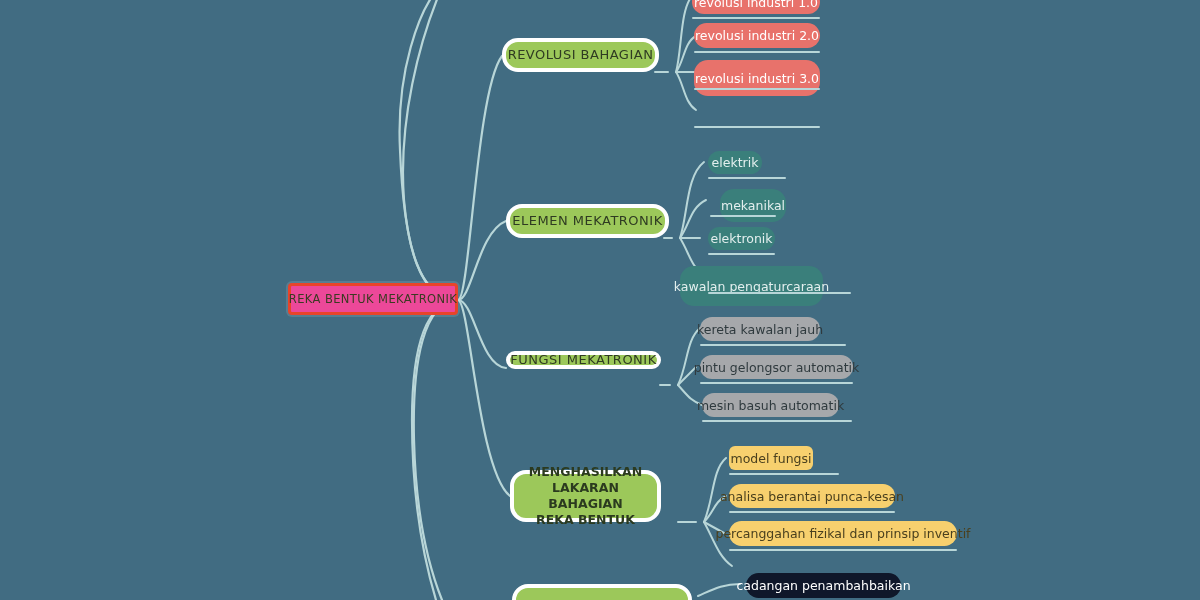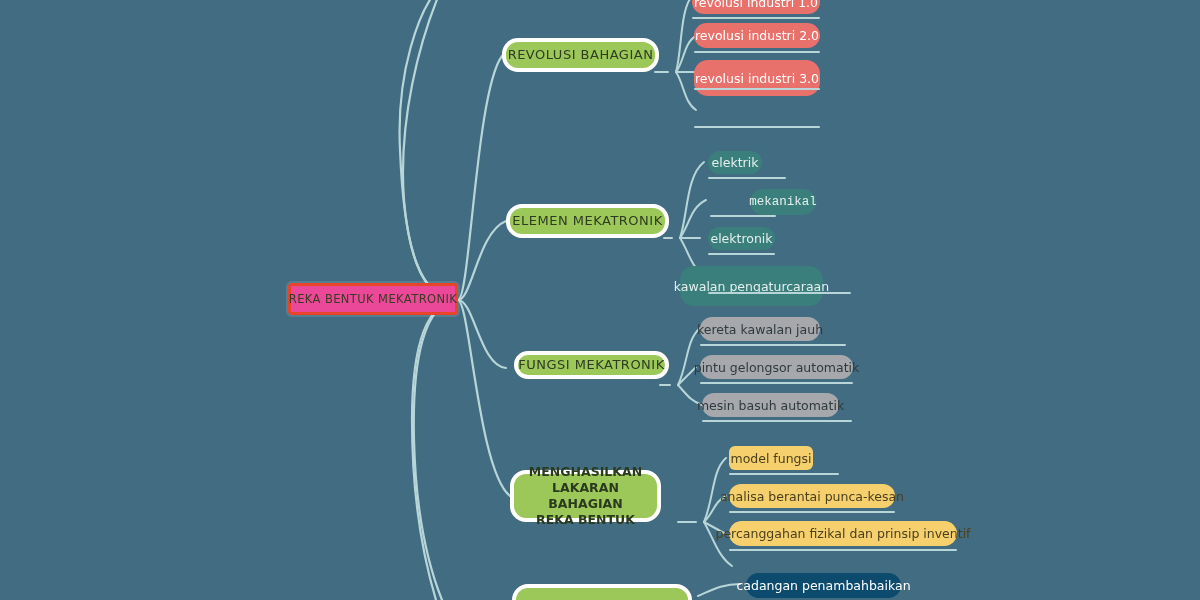--- a/index.html
+++ b/index.html
@@ -44,21 +44,21 @@
   .leaf{
     border-radius:14px;
     font-size:12.5px;
     padding:0 13px;
     color:#ffffff;
   }
   .leaf.red{background:#e8726b;color:#ffffff;}
   .leaf.teal{background:#3a7f7b;color:#e3efee;}
   .leaf.grey{background:#a6a8ab;color:#2f3a3e;}
   .leaf.yellow{background:#f7d06e;color:#4a401e;}
-  .leaf.pink{background:#0c4a6e;color:#ffffff;}
+  .leaf.pink{background:#0f172a;color:#ffffff;}
 
   .underline{position:absolute;height:2px;background:#b8d6d8;border-radius:1px;}
 </style>
 </head>
 <body>
 
 <div id="canvas">
 
   <svg class="links" viewBox="0 0 1200 600">
     <g fill="none" stroke="#b8d6d8" stroke-width="2.2" stroke-linecap="round">
@@ -120,30 +120,30 @@
   <div class="node leaf red" style="left:694px;top:60px;width:126px;height:36px;">revolusi industri 3.0</div>
   <div class="underline" style="left:694px;top:88px;width:126px;"></div>
 
   <div class="underline" style="left:694px;top:126px;width:126px;"></div>
 
   <div class="node branch" style="left:506px;top:204px;width:163px;height:34px;">ELEMEN MEKATRONIK</div>
 
   <div class="node leaf teal" style="left:708px;top:151px;width:54px;height:23px;">elektrik</div>
   <div class="underline" style="left:708px;top:177px;width:78px;"></div>
 
-  <div class="node leaf teal" style="left:750px;top:189px;width:66px;height:26px;font-family:Liberation Mono, monospace;">mekanikal</div>
+  <div class="node leaf teal" style="left:720px;top:189px;width:66px;height:33px;">mekanikal</div>
   <div class="underline" style="left:710px;top:215px;width:66px;"></div>
 
   <div class="node leaf teal" style="left:708px;top:227px;width:67px;height:23px;">elektronik</div>
   <div class="underline" style="left:708px;top:253px;width:67px;"></div>
 
   <div class="node leaf teal" style="left:680px;top:266px;width:143px;height:40px;">kawalan pengaturcaraan</div>
   <div class="underline" style="left:708px;top:292px;width:143px;"></div>
 
-  <div class="node branch" style="left:506px;top:351px;width:155px;height:28px;margin-left:8px;">FUNGSI MEKATRONIK</div>
+  <div class="node branch" style="left:506px;top:351px;width:155px;height:18px;">FUNGSI MEKATRONIK</div>
 
   <div class="node leaf grey" style="left:700px;top:317px;width:120px;height:24px;">kereta kawalan jauh</div>
   <div class="underline" style="left:700px;top:344px;width:146px;"></div>
 
   <div class="node leaf grey" style="left:700px;top:355px;width:153px;height:24px;">pintu gelongsor automatik</div>
   <div class="underline" style="left:700px;top:382px;width:153px;"></div>
 
   <div class="node leaf grey" style="left:702px;top:393px;width:137px;height:24px;">mesin basuh automatik</div>
   <div class="underline" style="left:702px;top:420px;width:150px;"></div>
 

